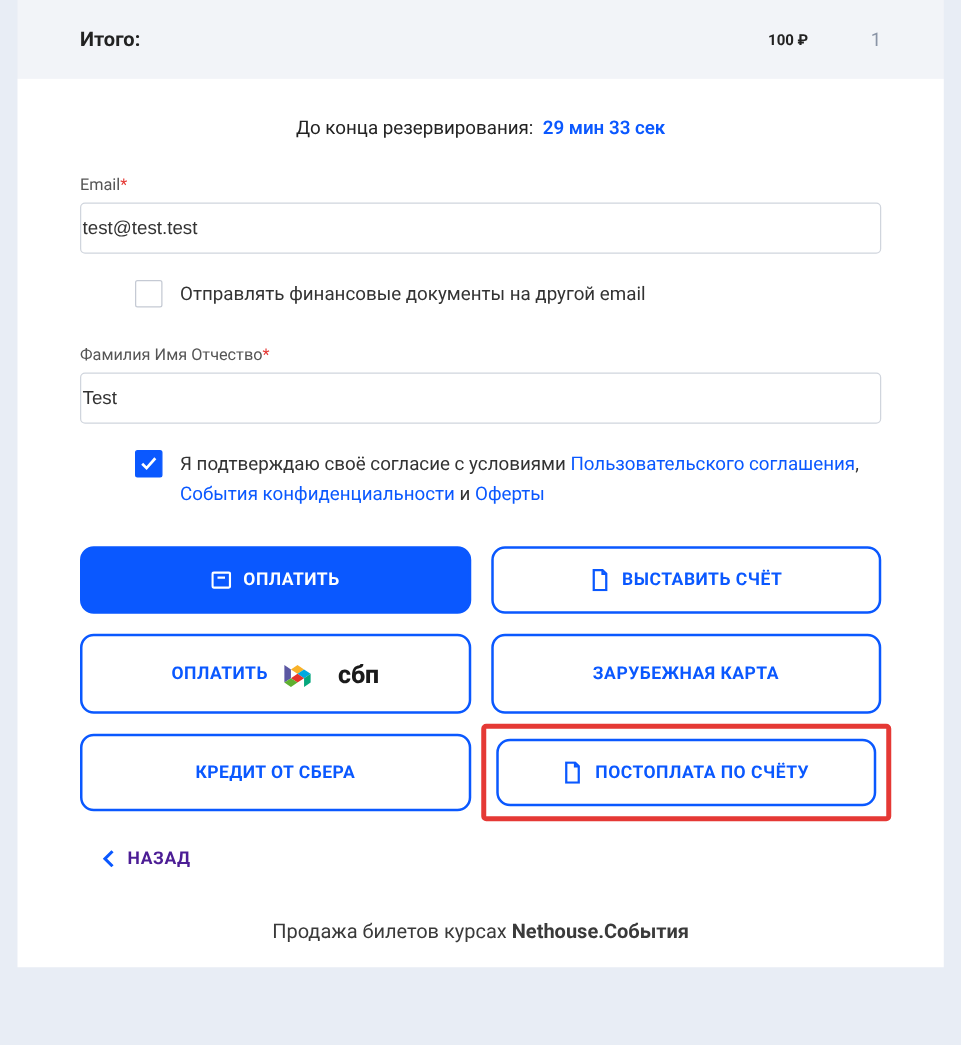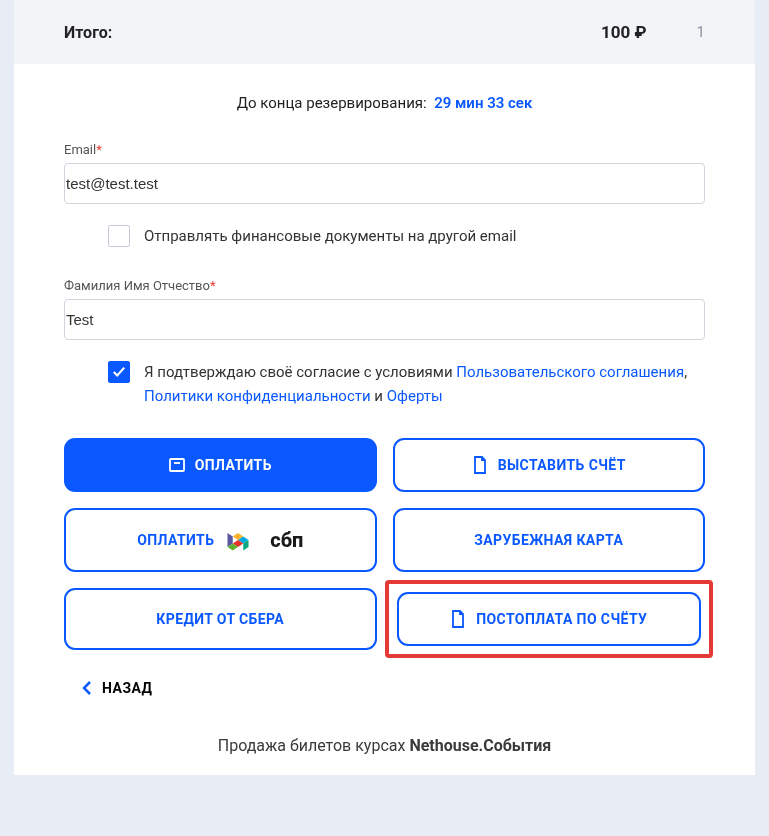--- a/index.html
+++ b/index.html
@@ -17,21 +17,21 @@
     .summary-bar {
       background: #f2f4f8;
       padding: 22px 50px;
       display: flex;
       justify-content: space-between;
       align-items: center;
       margin: 0 14px;
     }
     .summary-label { font-weight: 700; font-size: 16px; }
     .summary-right { display: flex; align-items: center; gap: 50px; }
-    .summary-price { font-weight: 700; font-size: 17px; }
+    .summary-price { font-weight: 700; font-size: 12px; }
     .summary-qty { color: #8a94a6; font-size: 15px; }
     .content { padding: 30px 50px 10px; }
     .timer-row { text-align: center; font-size: 15px; margin-bottom: 30px; }
     .timer-value { color: #0a58ff; font-weight: 600; }
     .form-group { margin-bottom: 20px; }
     .form-label { font-size: 13px; color: #555; margin-bottom: 6px; display: block; }
     .required { color: #e53935; }
     .form-input {
       width: 100%;
       border: 1px solid #d0d5dd;
@@ -96,21 +96,21 @@
     .highlight-box {
       border: 4px solid #e53935;
       border-radius: 4px;
       padding: 8px;
       margin: -8px;
     }
     .back-link {
       display: inline-flex;
       align-items: center;
       gap: 10px;
-      color: #000000;
+      color: #4c1d95;
       font-weight: 700;
       font-size: 14px;
       letter-spacing: 0.5px;
       margin: 30px 0 20px;
       padding-left: 18px;
       cursor: pointer;
     }
     .footer-text {
       text-align: center;
       font-size: 16px;
@@ -159,21 +159,21 @@
       <input class="form-input" value="Test" style="">
     </div>
 
     <div class="checkbox-row">
       <div class="checkbox checked">
         <svg viewBox="0 0 16 16">
             <path d="M2 8 L6 12 L14 3" stroke="#fff" stroke-width="2.5" fill="none"></path>
           </svg>
       </div>
       <span class="checkbox-text">
-        <span>Я подтверждаю своё согласие с условиями </span><a class="link">Пользовательского соглашения</a><span>, </span><a class="link">Политики конфиденциальности</a><span> и </span><a class="link">Оферты</a>
+        <span>Я подтверждаю своё согласие с условиями </span><a class="link">Пользовательского соглашения</a><span>, </span><a class="link">События конфиденциальности</a><span> и </span><a class="link">Оферты</a>
       </span>
     </div>
 
 
     <div class="button-grid">
       <div class="btn primary">
         <svg class="icon" viewBox="0 0 16 18">
             <rect x="1" y="3" width="14" height="12" rx="1" stroke="#fff" stroke-width="1.8" fill="none"></rect>
             <path d="M5 7 L11 7" stroke="#fff" stroke-width="1.8"></path>
           </svg>

